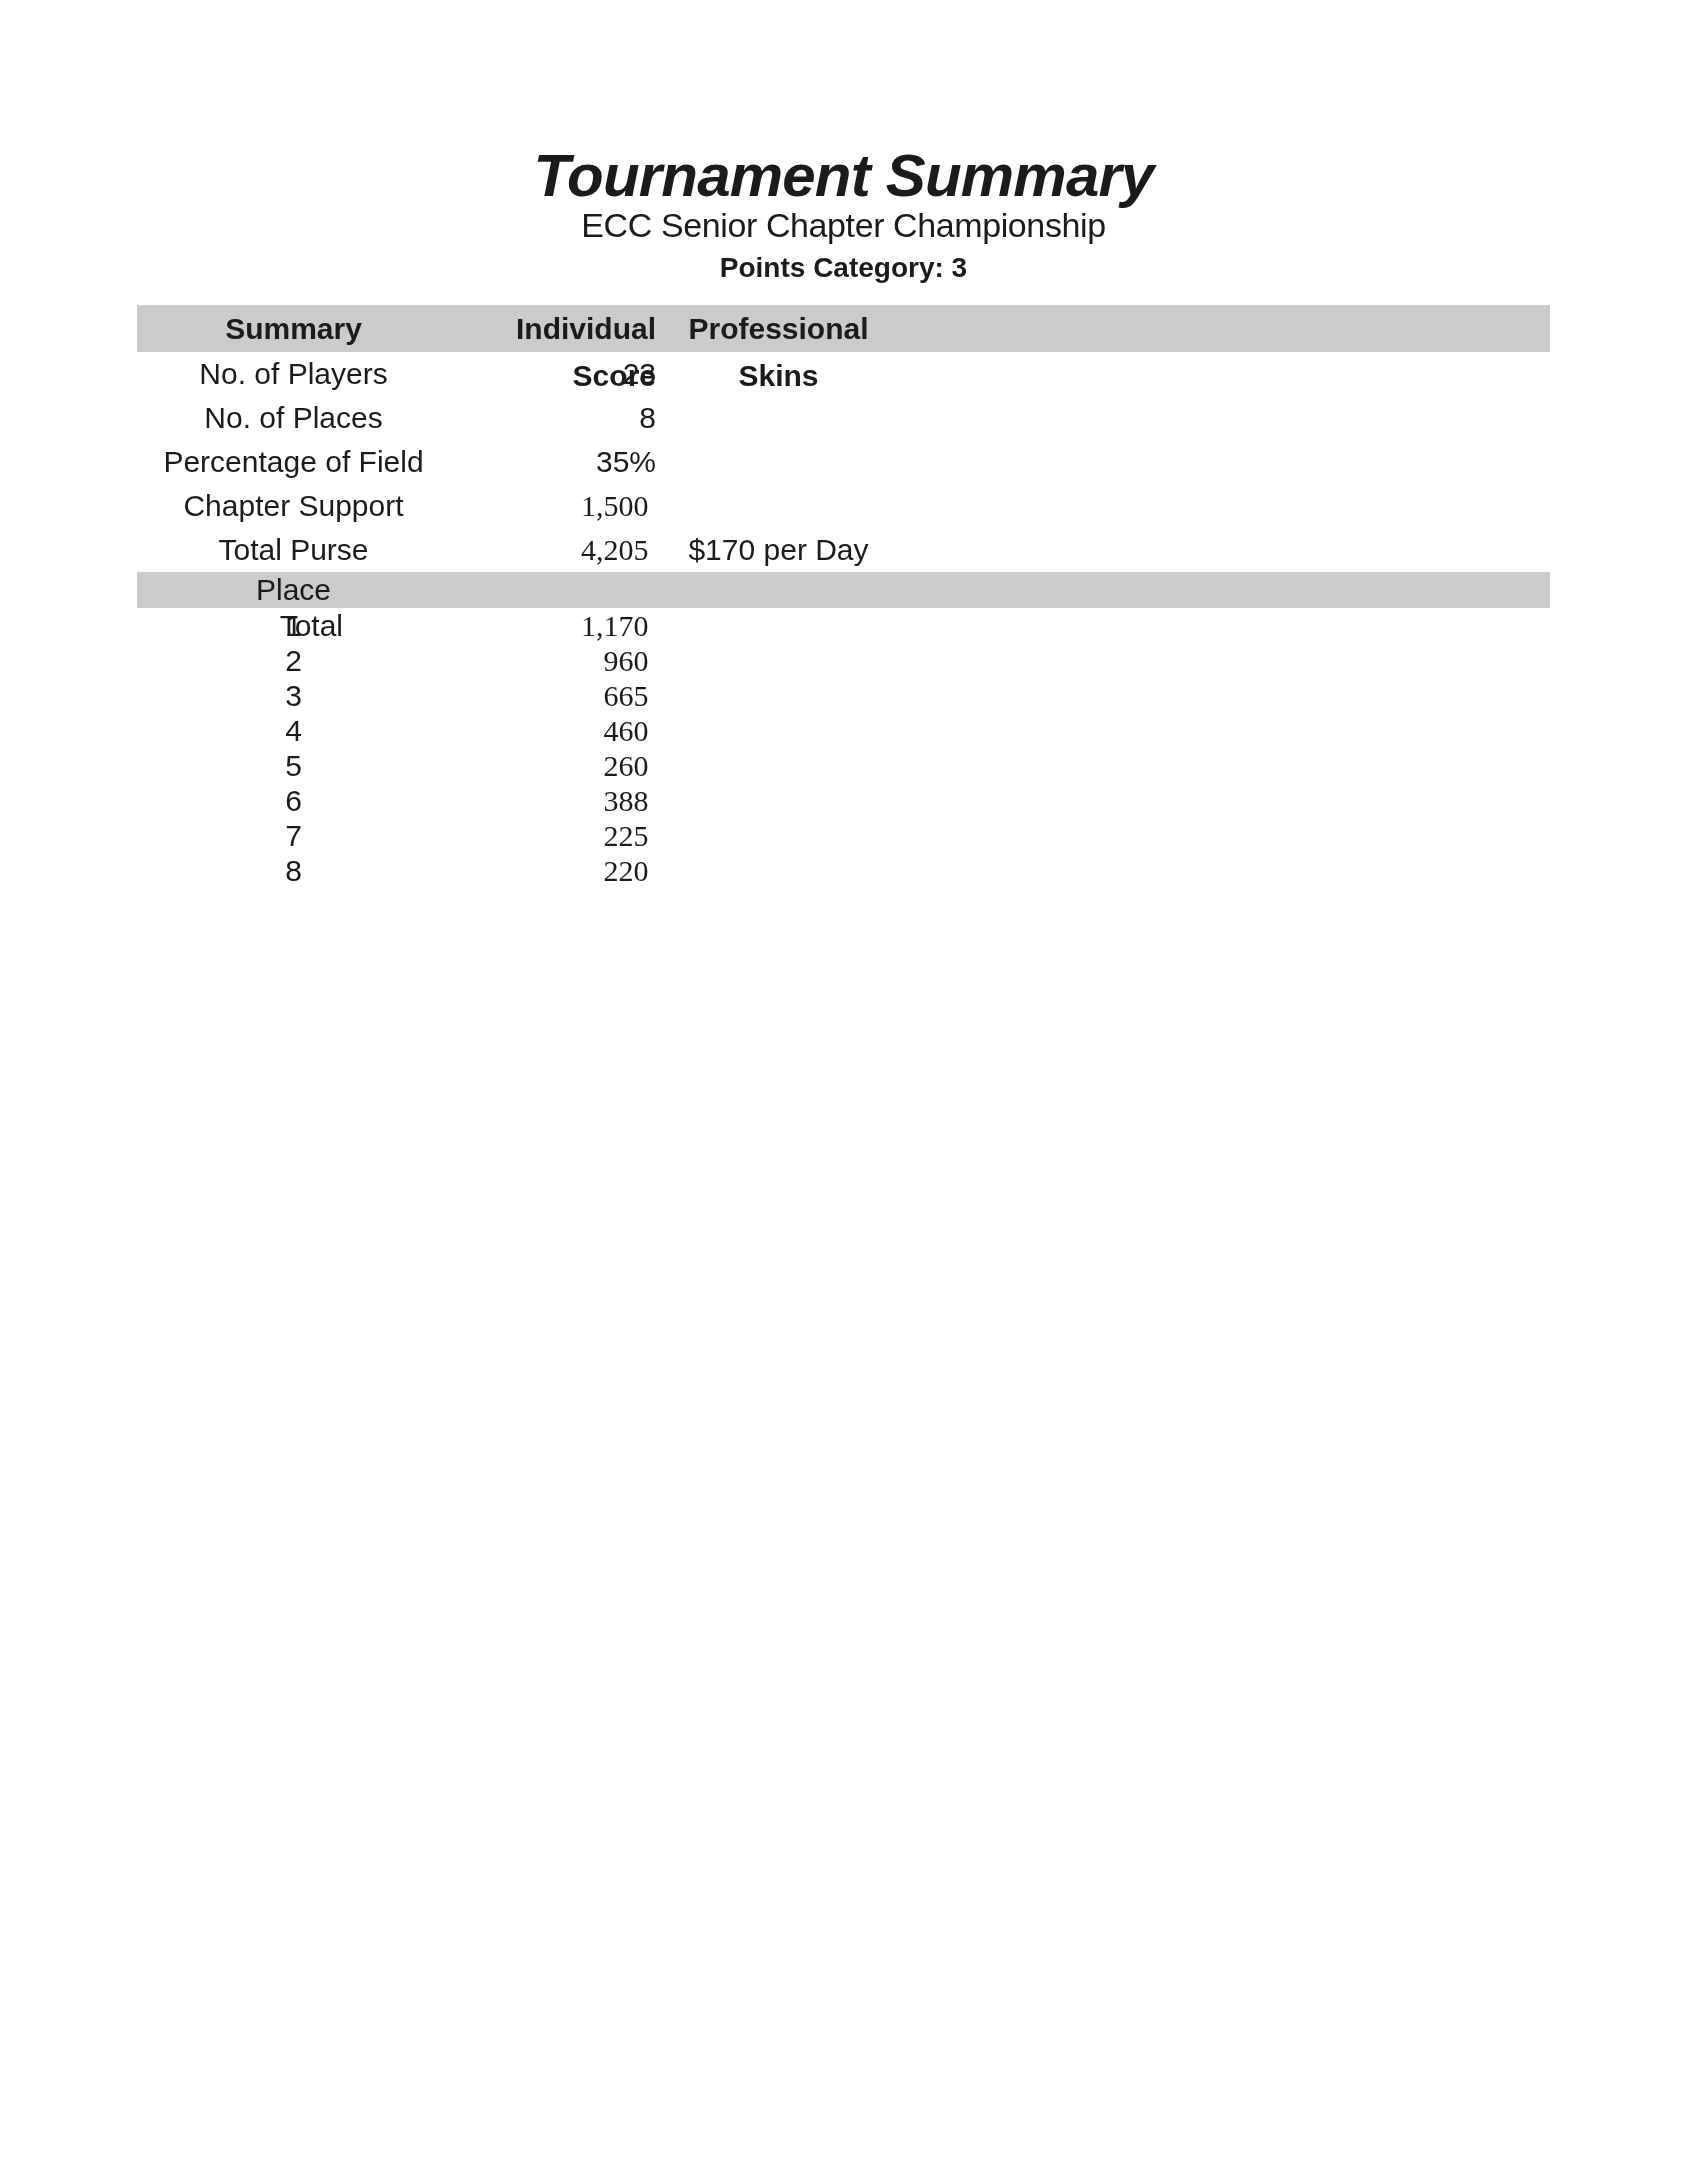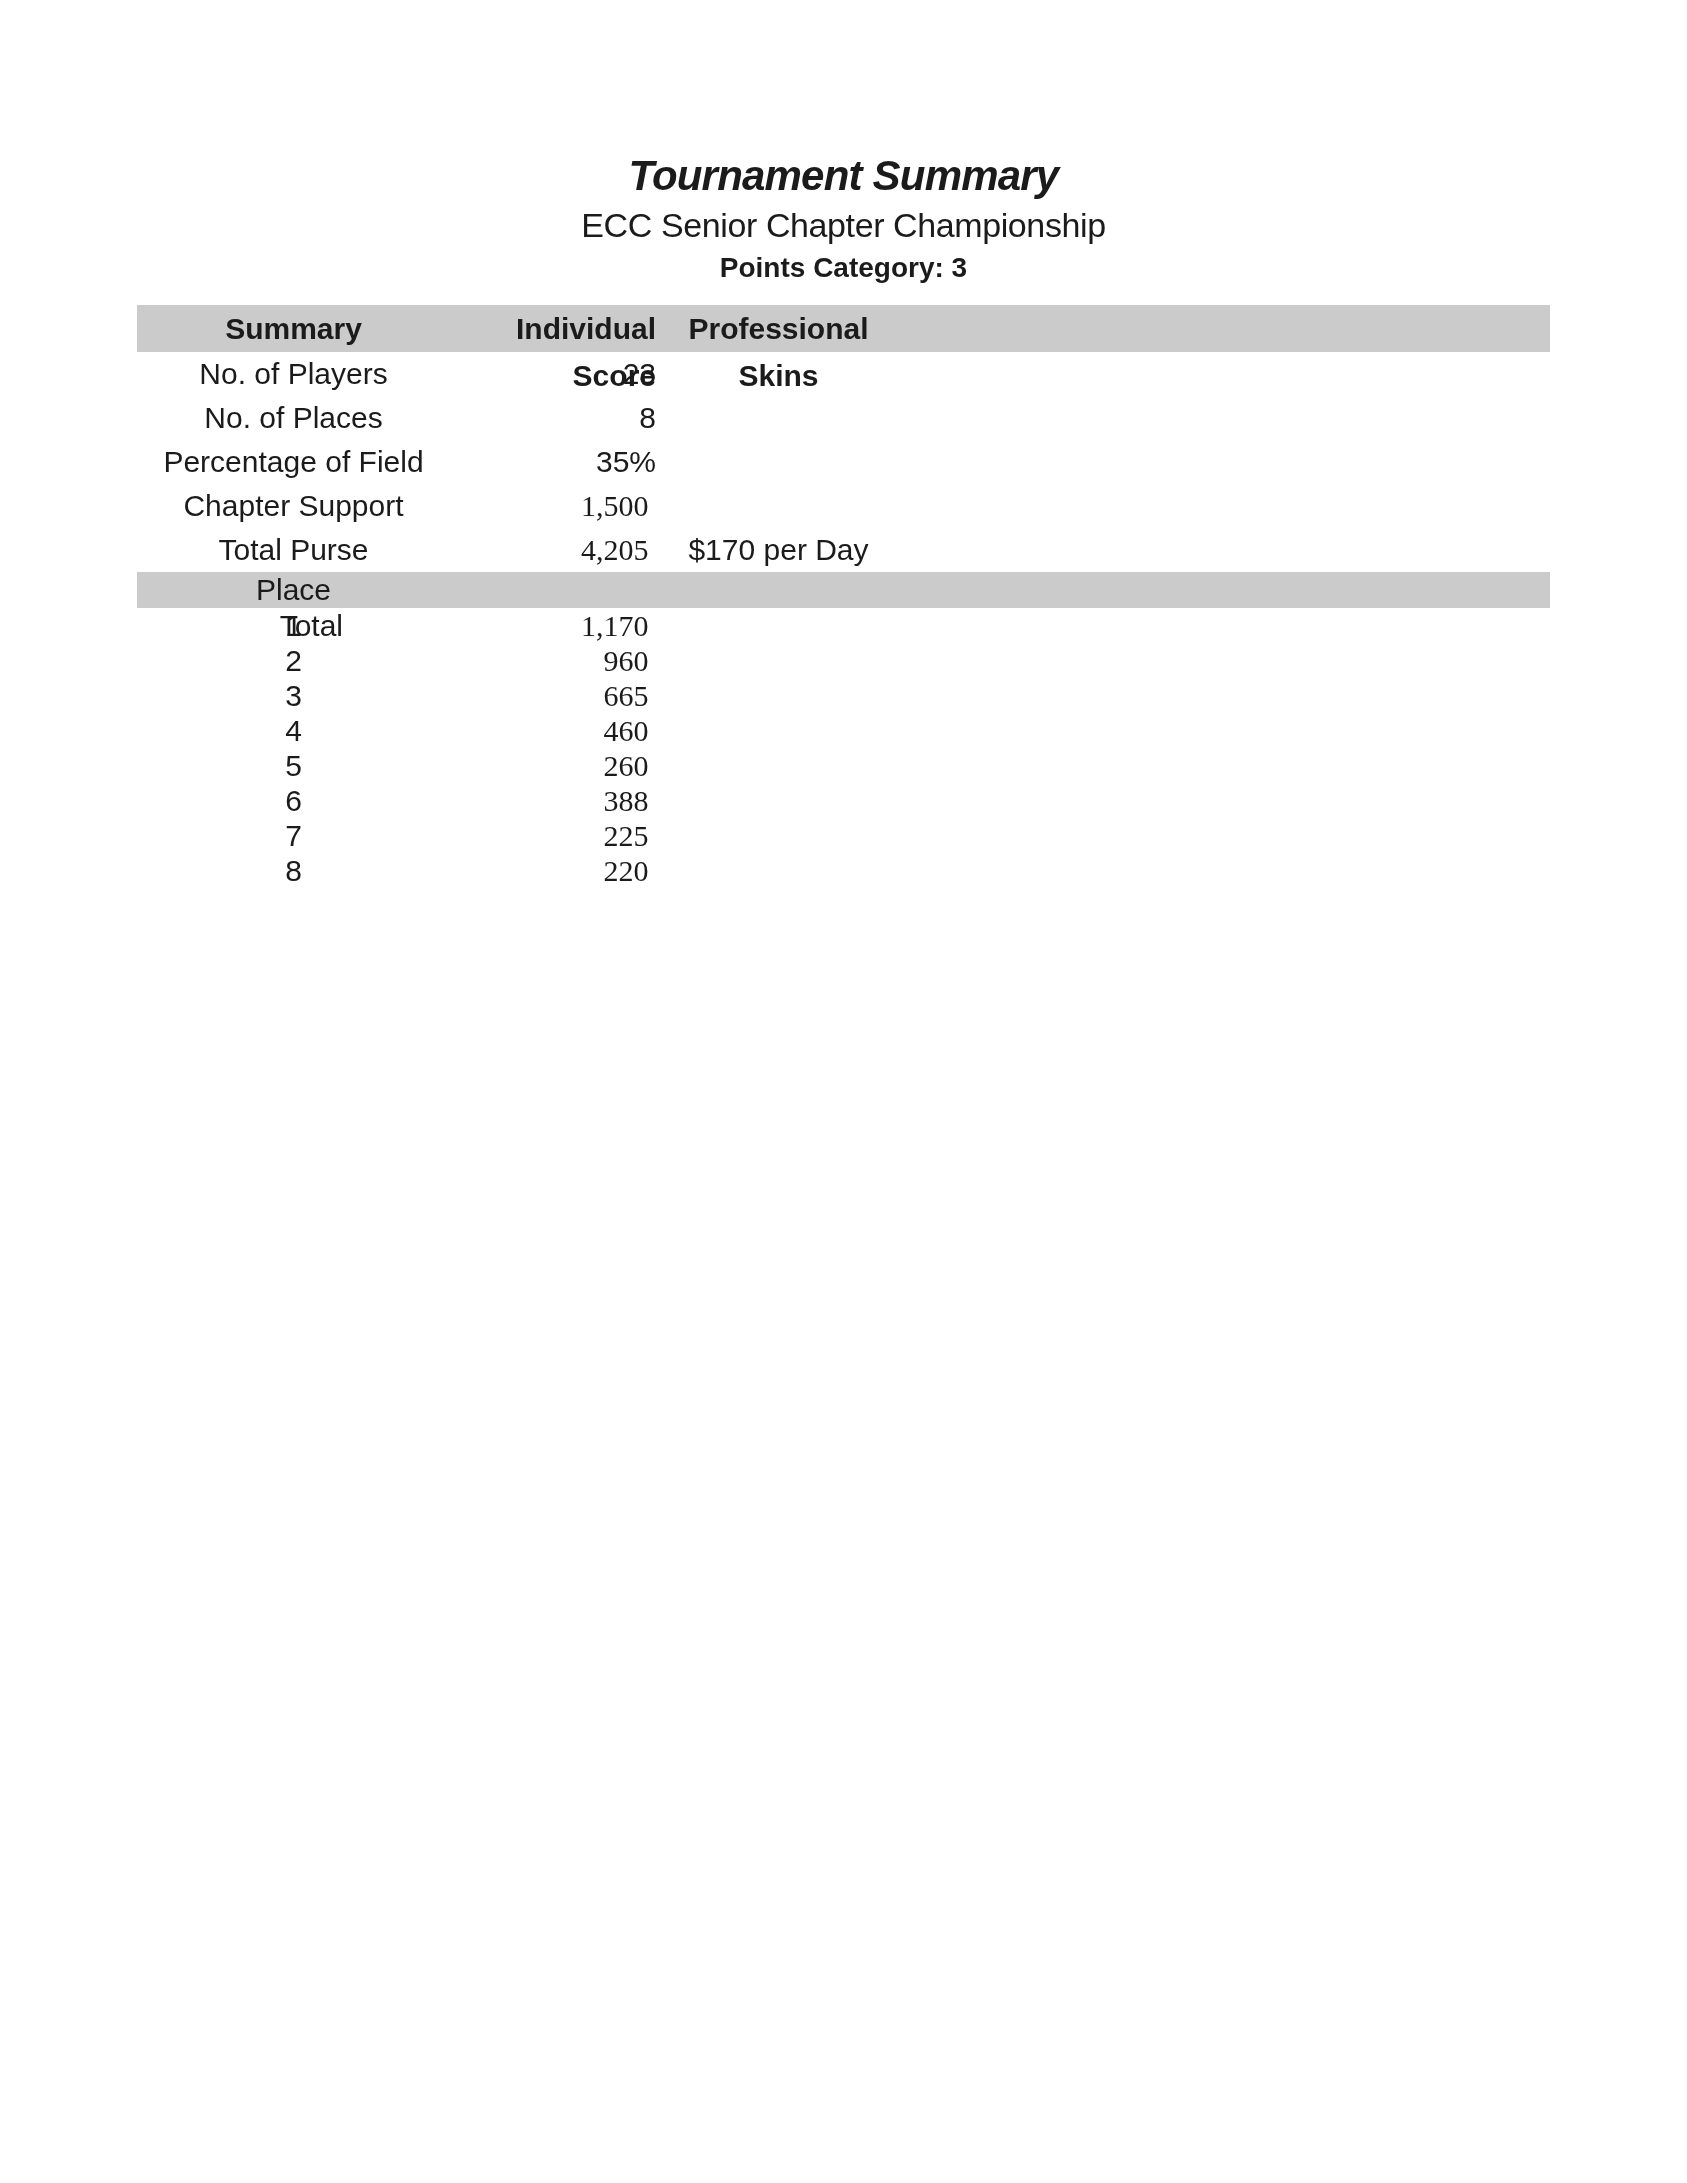--- a/index.html
+++ b/index.html
@@ -14,21 +14,21 @@
     font-family: "Liberation Sans", sans-serif;
     color: #1b1b1b;
     -webkit-font-smoothing: antialiased;
   }
   .doc-title {
     position: absolute;
     top: 152px;
     left: 0;
     width: 1687px;
     text-align: center;
-    font-size: 42px;
+    font-size: 60px;
     line-height: 47px;
     font-weight: bold;
     font-style: italic;
     letter-spacing: -0.8px;
   }
   .doc-subtitle {
     position: absolute;
     top: 207px;
     left: 0;
     width: 1687px;

